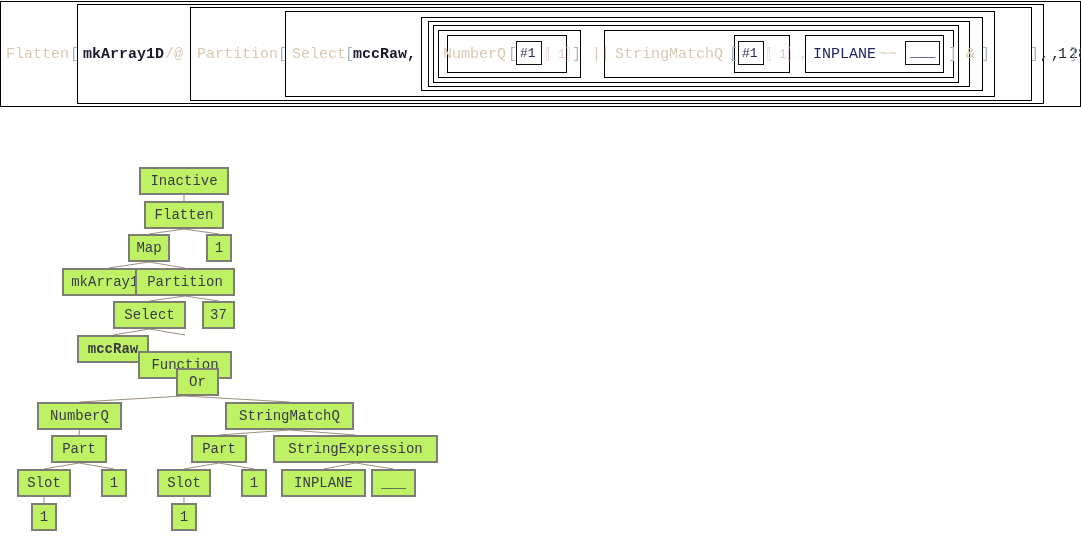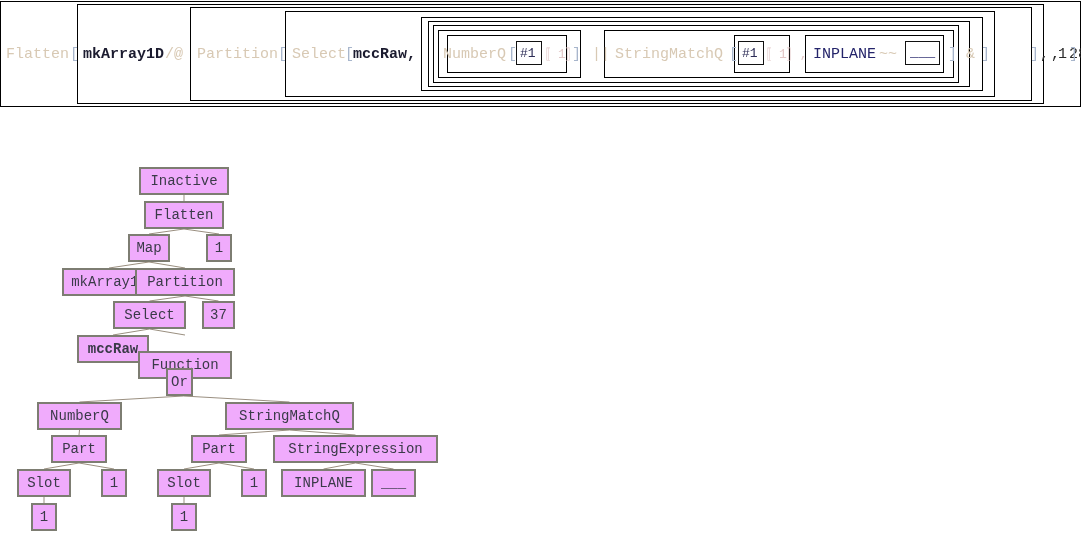--- a/index.html
+++ b/index.html
@@ -70,21 +70,21 @@
     position: absolute;
     left: 0;
     top: 0;
     width: 1081px;
     height: 451px;
   }
 
   .tnode {
     position: absolute;
     box-sizing: border-box;
-    background: #f0abfc;
+    background: #bef264;
     border: 2px solid #7d7d72;
     color: #3a3a48;
     font-family: "Liberation Mono", "DejaVu Sans Mono", monospace;
     font-size: 14px;
     line-height: 14px;
     display: flex;
     align-items: center;
     justify-content: center;
     white-space: pre;
     overflow: hidden;
@@ -181,21 +181,21 @@
       <div class="tnode" style="left: 139px; top: 59px; width: 90px; height: 28px;">Inactive</div>
       <div class="tnode" style="left: 144px; top: 93px; width: 80px; height: 28px;">Flatten</div>
       <div class="tnode" style="left: 128px; top: 126px; width: 42px; height: 28px;">Map</div>
       <div class="tnode" style="left: 206px; top: 126px; width: 26px; height: 28px;">1</div>
       <div class="tnode" style="left: 62px; top: 160px; width: 94px; height: 28px;">mkArray1D</div>
       <div class="tnode" style="left: 135px; top: 160px; width: 100px; height: 28px;">Partition</div>
       <div class="tnode" style="left: 113px; top: 193px; width: 73px; height: 28px;">Select</div>
       <div class="tnode" style="left: 202px; top: 193px; width: 33px; height: 28px;">37</div>
       <div class="tnode" style="left: 77px; top: 227px; width: 72px; height: 28px; font-weight: bold;">mccRaw</div>
       <div class="tnode" style="left: 138px; top: 243px; width: 94px; height: 28px;">Function</div>
-      <div class="tnode" style="left: 166px; top: 260px; width: 27px; height: 28px;">Or</div>
+      <div class="tnode" style="left: 176px; top: 260px; width: 43px; height: 28px;">Or</div>
       <div class="tnode" style="left: 37px; top: 294px; width: 85px; height: 28px;">NumberQ</div>
       <div class="tnode" style="left: 225px; top: 294px; width: 129px; height: 28px;">StringMatchQ</div>
       <div class="tnode" style="left: 51px; top: 327px; width: 56px; height: 28px;">Part</div>
       <div class="tnode" style="left: 191px; top: 327px; width: 56px; height: 28px;">Part</div>
       <div class="tnode" style="left: 273px; top: 327px; width: 165px; height: 28px;">StringExpression</div>
       <div class="tnode" style="left: 17px; top: 361px; width: 54px; height: 28px;">Slot</div>
       <div class="tnode" style="left: 101px; top: 361px; width: 26px; height: 28px;">1</div>
       <div class="tnode" style="left: 157px; top: 361px; width: 54px; height: 28px;">Slot</div>
       <div class="tnode" style="left: 241px; top: 361px; width: 26px; height: 28px;">1</div>
       <div class="tnode" style="left: 281px; top: 361px; width: 85px; height: 28px;">INPLANE</div>

